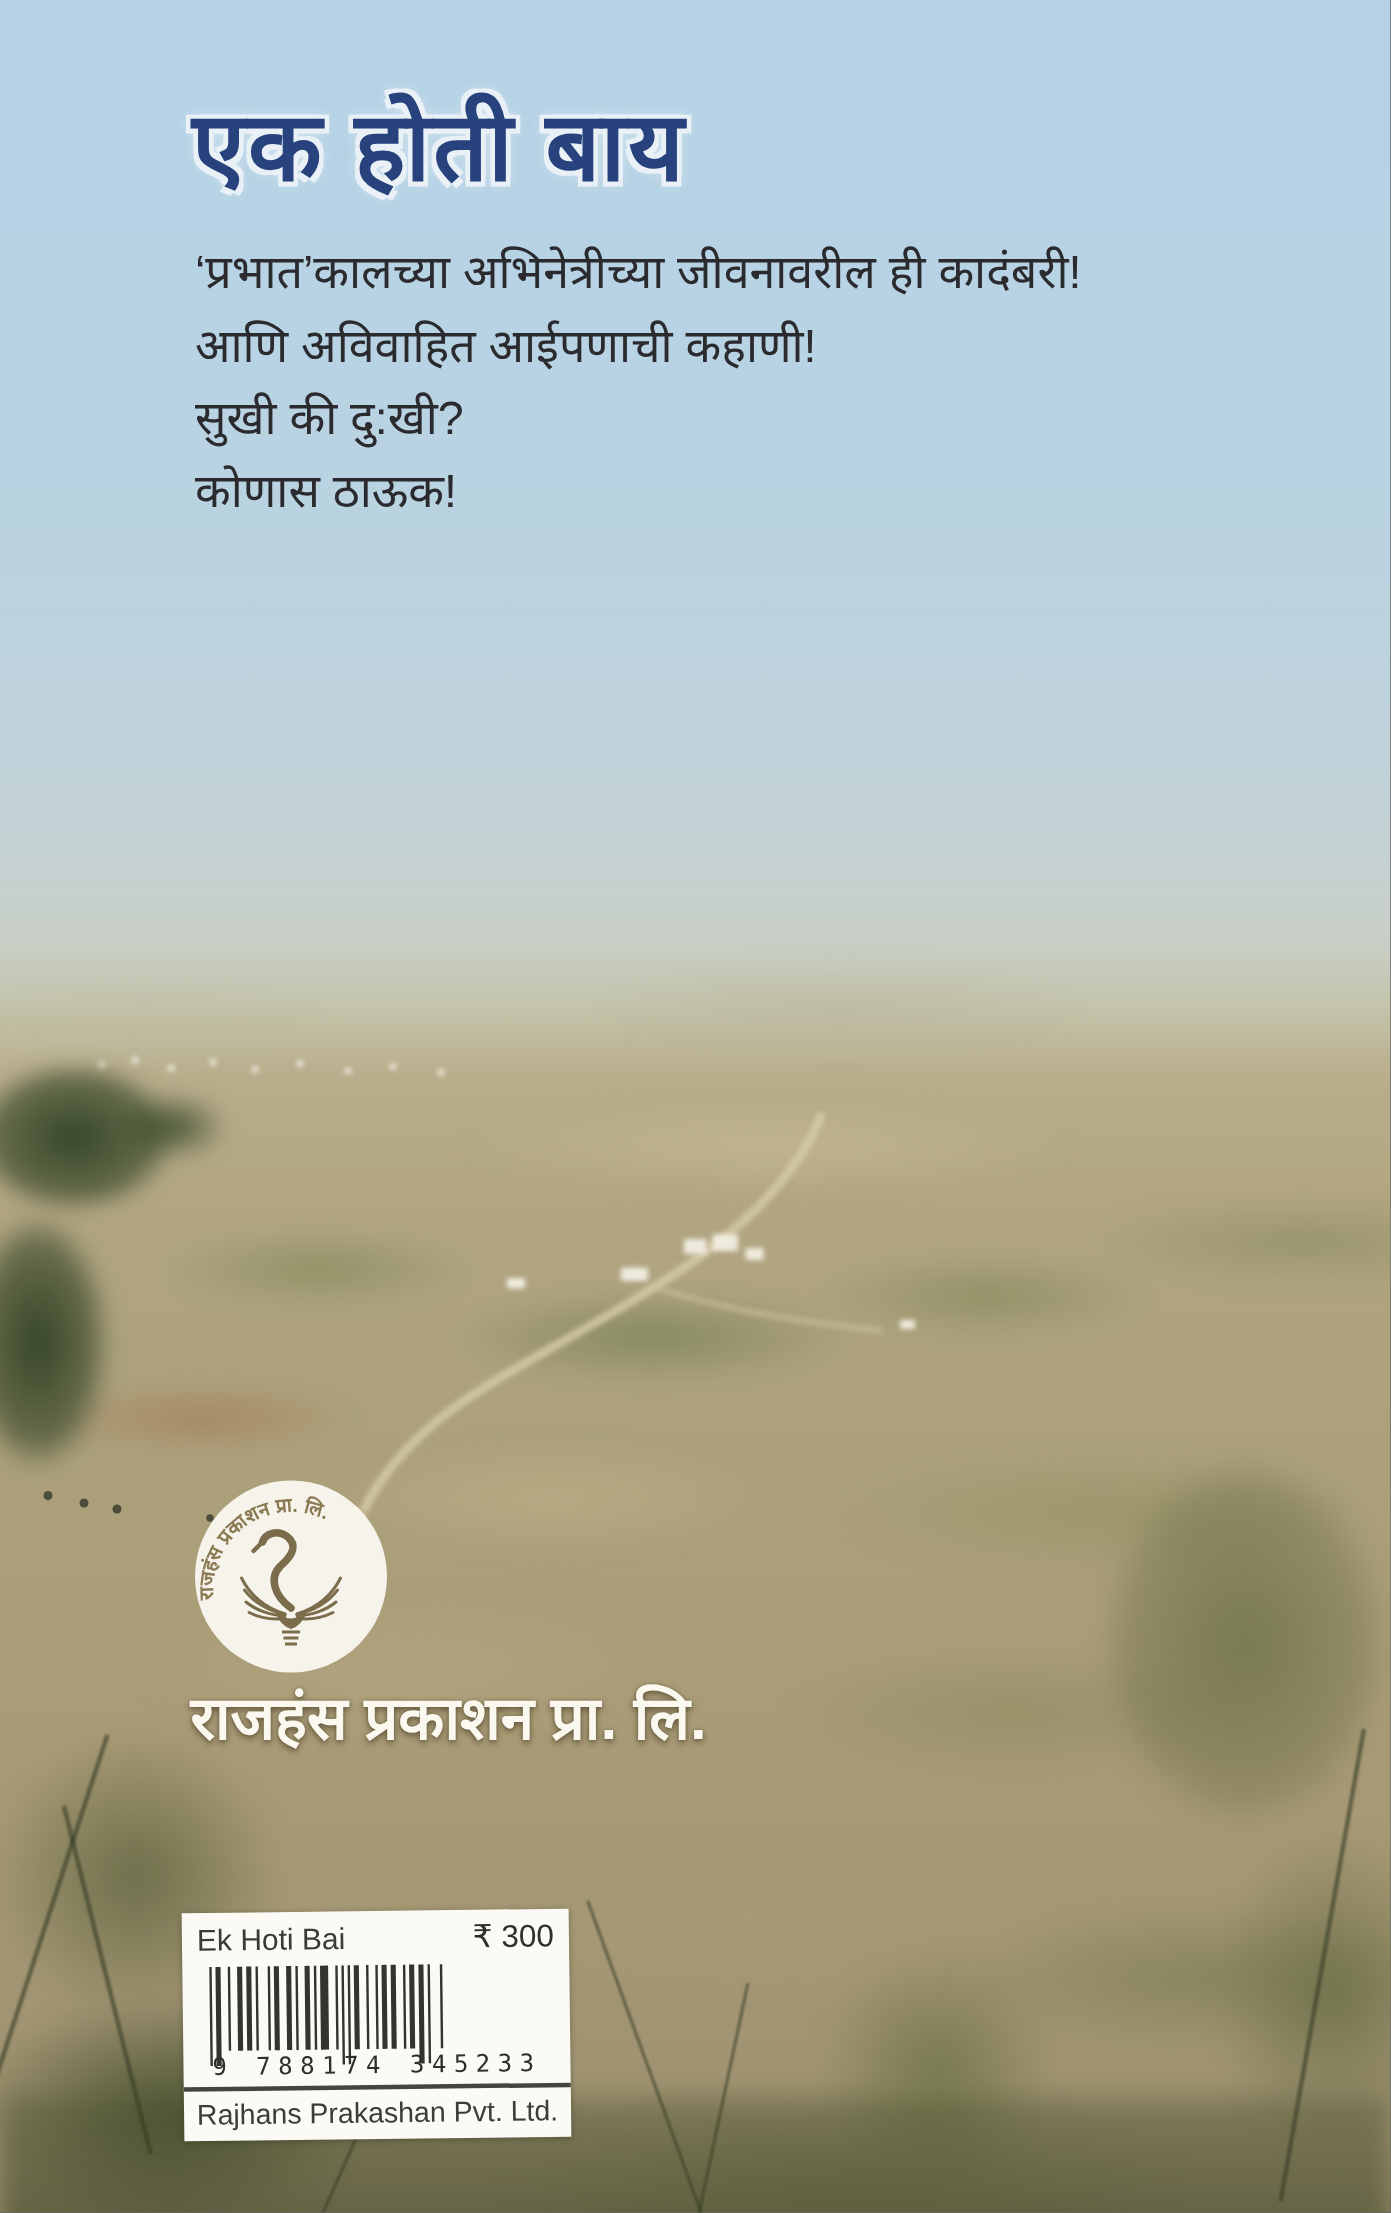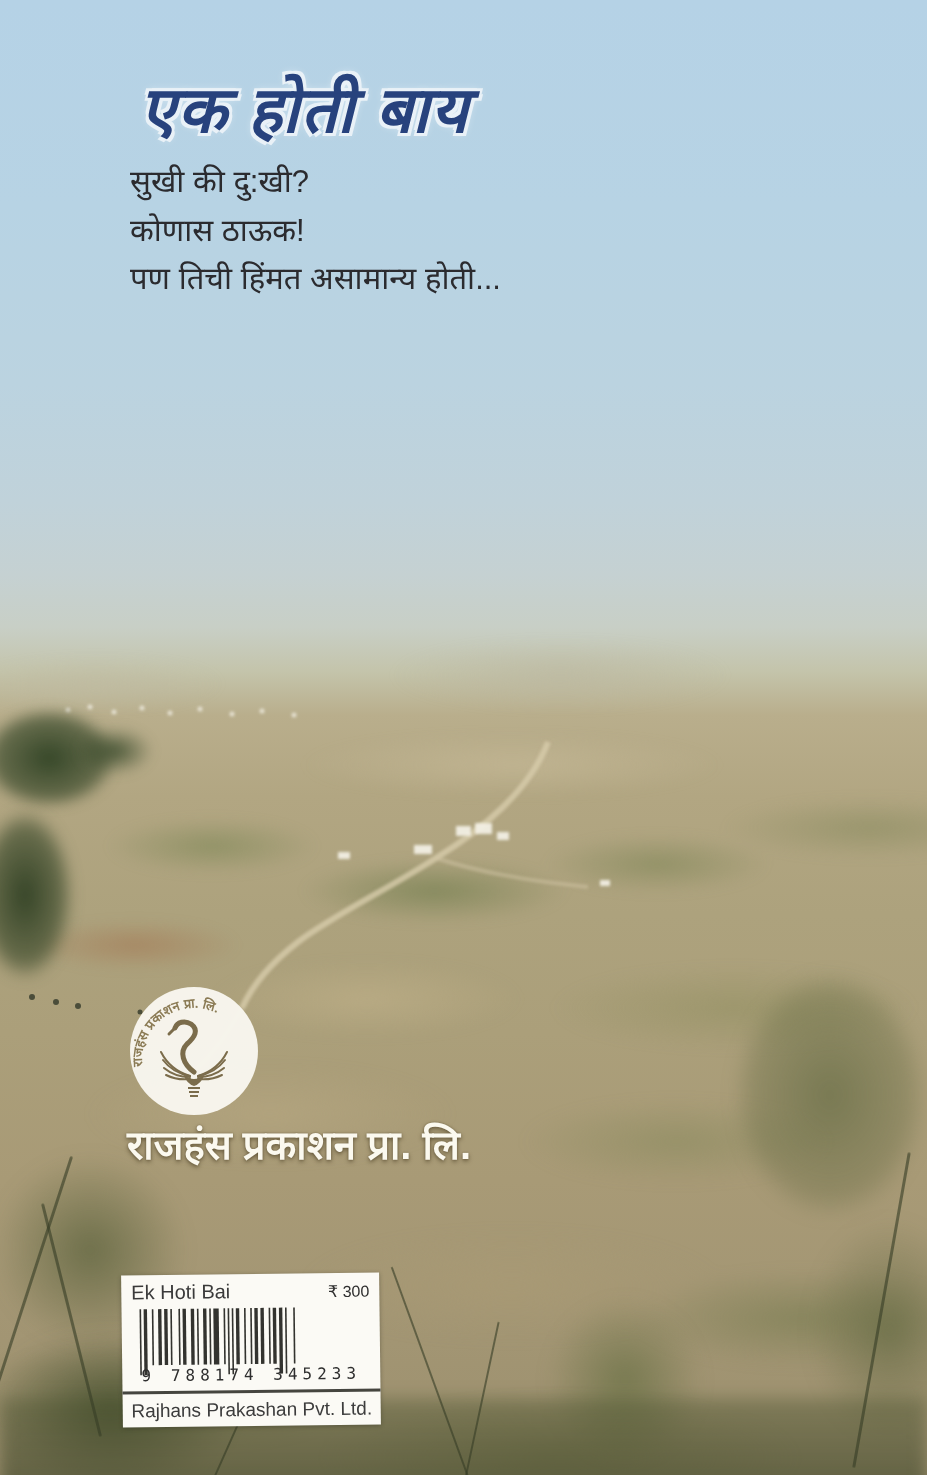--- a/index.html
+++ b/index.html
@@ -60,47 +60,46 @@
     background:radial-gradient(closest-side, rgba(92,104,58,.6), transparent 74%);}
   .scrub-bl-a{left:-40px;top:1120px;width:260px;height:260px;filter:blur(9px);
     background:radial-gradient(closest-side, rgba(72,84,46,.6), transparent 74%);}
   .scrub-bl-b{left:-60px;top:1300px;width:340px;height:220px;filter:blur(9px);
     background:radial-gradient(closest-side, rgba(58,70,38,.7), transparent 74%);}
   .scrub-bottom{left:0px;top:1398px;width:927px;height:120px;border-radius:0;filter:blur(8px);
     background:linear-gradient(180deg, rgba(70,80,44,.35), rgba(52,60,34,.65));}
   .branch{position:absolute;background:rgba(54,60,36,.6);border-radius:2px;filter:blur(.6px);}
   
   .title{
-    position:absolute;left:128px;top:58px;margin:12px;
+    position:absolute;left:128px;top:58px;margin:0;
     font-size:64px;line-height:1.25;font-weight:bold;letter-spacing:2px;
     color:#27427d;
     text-shadow:-3px -3px 0 #e9f1f7, 3px -3px 0 #e9f1f7, -3px 3px 0 #e9f1f7,
                  3px 3px 0 #e9f1f7, 0 0 9px #e9f1f7;
     white-space:nowrap;
-    font-style:italic;
   }
   .blurb{position:absolute;left:130px;top:158px;margin:0;}
   .blurb p{margin:0;font-size:31px;line-height:48.5px;color:#2b2b2f;white-space:nowrap;}
   
   .publisher-mr{
     position:absolute;left:127px;top:1116px;margin:0;
     font-size:40px;font-weight:bold;color:#fbf9ef;white-space:nowrap;
     text-shadow:0 2px 4px rgba(70,58,32,.65), 0 0 2px rgba(70,58,32,.4);
   }
   .logo{position:absolute;left:127px;top:984px;width:134px;height:134px;}
   
   .sticker{
     position:absolute;left:122px;top:1274px;width:258px;height:152px;
     background:#fbfaf5;transform:rotate(-0.7deg);
     box-shadow:0 1px 4px rgba(40,40,30,.4);
     box-sizing:border-box;padding:6px 10px 0 10px;
   }
   .sticker-top{display:flex;justify-content:space-between;align-items:baseline;}
   .sticker-title{font-size:20px;color:#3a3a3a;}
-  .sticker-price{font-size:16px;color:#2f2f2f;}
+  .sticker-price{font-size:21px;color:#2f2f2f;}
   .barcode-wrap{position:relative;margin-top:3px;height:78px;}
   .barcode-digits{
     position:absolute;left:0;right:0;bottom:0;text-align:center;
     font-family:"DejaVu Sans Mono","Liberation Mono",monospace;
     font-size:16px;letter-spacing:5px;color:#2e2e2e;white-space:nowrap;
   }
   .sticker-divider{position:absolute;left:0;right:0;bottom:33px;height:3px;background:#45453f;}
   .sticker-bottom{
     position:absolute;left:0;right:0;bottom:5px;text-align:center;
     font-size:19px;color:#3c3c3c;white-space:nowrap;
@@ -164,23 +163,24 @@
   <div class="blob scrub-bottom"></div>
   <div class="branch" style="left:30px;top:1150px;width:3px;height:260px;transform:rotate(18deg);"></div>
   <div class="branch" style="left:70px;top:1200px;width:3px;height:240px;transform:rotate(-14deg);"></div>
   <div class="branch" style="left:250px;top:1300px;width:2px;height:190px;transform:rotate(24deg);"></div>
   <div class="branch" style="left:430px;top:1260px;width:2px;height:230px;transform:rotate(-20deg);"></div>
   <div class="branch" style="left:480px;top:1320px;width:2px;height:170px;transform:rotate(12deg);"></div>
   <div class="branch" style="left:880px;top:1150px;width:3px;height:320px;transform:rotate(10deg);"></div>
 
   <h1 class="title">एक होती बाय</h1>
   <div class="blurb">
+      <p>‘प्रभात’कालच्या अभिनेत्रीच्या जीवनावरील ही कादंबरी!</p>
+      <p>आणि अविवाहित आईपणाची कहाणी!</p>
       <p>सुखी की दु:खी?</p>
       <p>कोणास ठाऊक!</p>
-      <p>पण तिची हिंमत असामान्य होती...</p>
     </div>
 
   <svg class="logo" viewBox="0 0 134 134">
     <circle cx="67" cy="67" r="64" fill="#f8f6ee" opacity="0.97"></circle>
     <defs>
       <path id="ringArc" d="M 16,86 A 52,52 0 1 1 118,86" fill="none"></path>
     </defs>
     <text font-size="13" fill="#8b7b55" font-weight="bold" font-family="Liberation Sans, DejaVu Sans, sans-serif">
       <textPath href="#ringArc" startOffset="2%">राजहंस प्रकाशन प्रा. लि.</textPath>
     </text>

